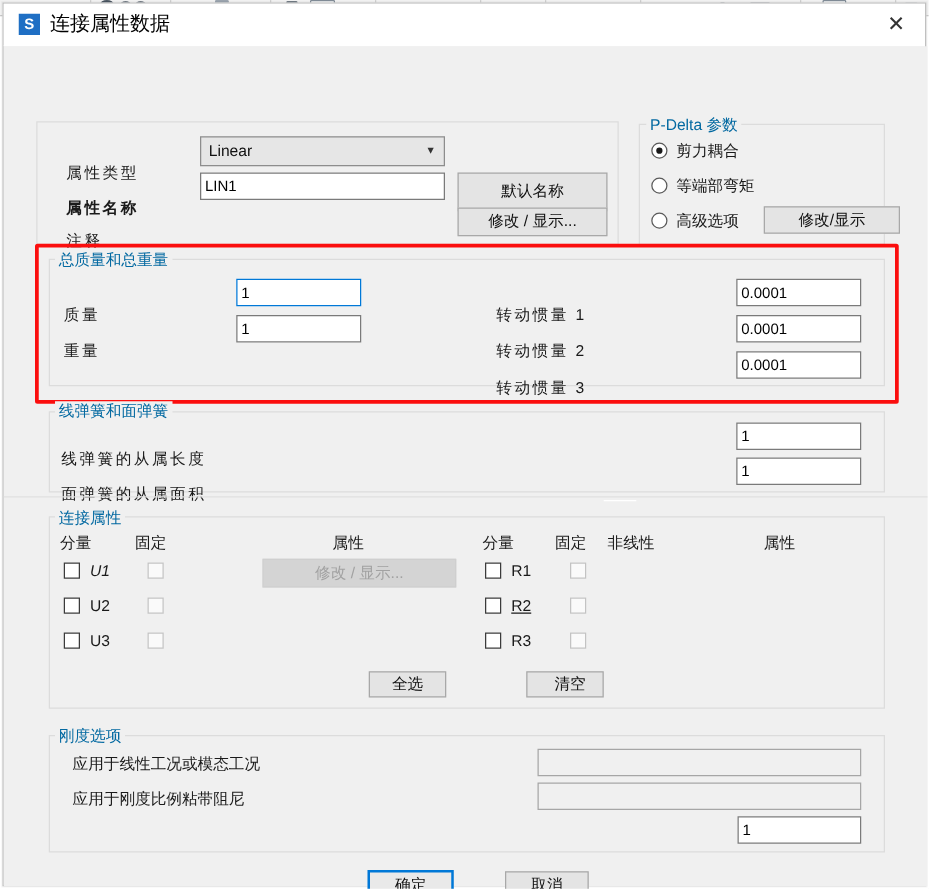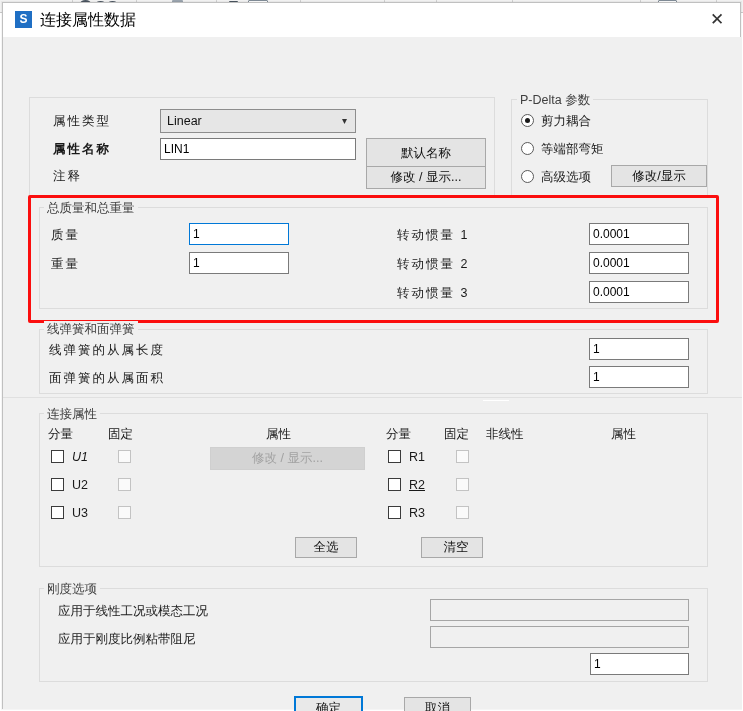--- a/index.html
+++ b/index.html
@@ -52,21 +52,21 @@
   }
 
   .body { position: relative; width: 739px; height: 672px; background: #f0f0f0; }
 
   
   .lbl {
     position: absolute; font-size: 12.5px; color: #1a1a1a;
     white-space: nowrap; line-height: 16px;
   }
   .lbl.bold { font-weight: bold; }
-  .lbl.sp { letter-spacing: 2px; }
+  .lbl.sp { letter-spacing: 2px; margin-top: 17px; }
 
   .field {
     position: absolute; background: #ffffff; border: 1px solid #7a7a7a;
     font-size: 12px; color: #000; padding: 0 3px;
     font-family: "Liberation Sans", sans-serif;
     line-height: 20px; height: 22px;
   }
   .field.focus { border: 1px solid #0078d7; }
   .field.disabled { background: #f0f0f0; border: 1px solid #a6a6a6; color: #6d6d6d; }
 
@@ -87,21 +87,21 @@
     display: flex; align-items: center; justify-content: center;
   }
   .btn.disabled { background: #d4d4d4; border: 1px solid #cfcfcf; color: #a2a2a2; }
   .btn.default { border: 2px solid #0078d7; background: #e9e9e9; }
 
   
   .group {
     position: absolute; border: 1px solid #dcdcdc; background: transparent;
   }
   .group-title {
-    position: absolute; font-size: 12.5px; color: #404040;
+    position: absolute; font-size: 12.5px; color: #0369a1;
     background: #f0f0f0; padding: 0 3px; white-space: nowrap;
   }
 
   
   .radio { position: absolute; width: 13px; height: 13px; border-radius: 50%;
            border: 1px solid #5a5a5a; background: #fff; }
   .radio.on::after {
     content: ""; position: absolute; left: 3px; top: 3px;
     width: 5px; height: 5px; border-radius: 50%; background: #1a1a1a;
   }
@@ -182,21 +182,21 @@
       <div class="group-title" style="left:514px; top:55px;">P-Delta 参数</div>
 
       <div class="radio on" style="left:518px; top:77px;"></div>
       <div class="lbl" style="left:538px; top:76px;">剪力耦合</div>
 
       <div class="radio" style="left:518px; top:105px;"></div>
       <div class="lbl" style="left:538px; top:104px;">等端部弯矩</div>
 
       <div class="radio" style="left:518px; top:133px;"></div>
       <div class="lbl" style="left:538px; top:132px;">高级选项</div>
-      <div class="btn" style="left:608px; top:128px; width:96px; height:22px;">修改/显示</div>
+      <div class="btn" style="left:608px; top:128px; width:109px; height:22px;">修改/显示</div>
 
       <div class="group" style="left:36px; top:170px; width:669px; height:102px;"></div>
       <div class="group-title" style="left:41px; top:163px;">总质量和总重量</div>
 
       <div class="lbl sp" style="left:48px; top:190px;">质量</div>
       <input class="field focus" style="left: 186px; top: 186px; width: 100px;" value="1">
 
       <div class="lbl sp" style="left:48px; top:219px;">重量</div>
       <input class="field" style="left: 186px; top: 215px; width: 100px;" value="1">
 

